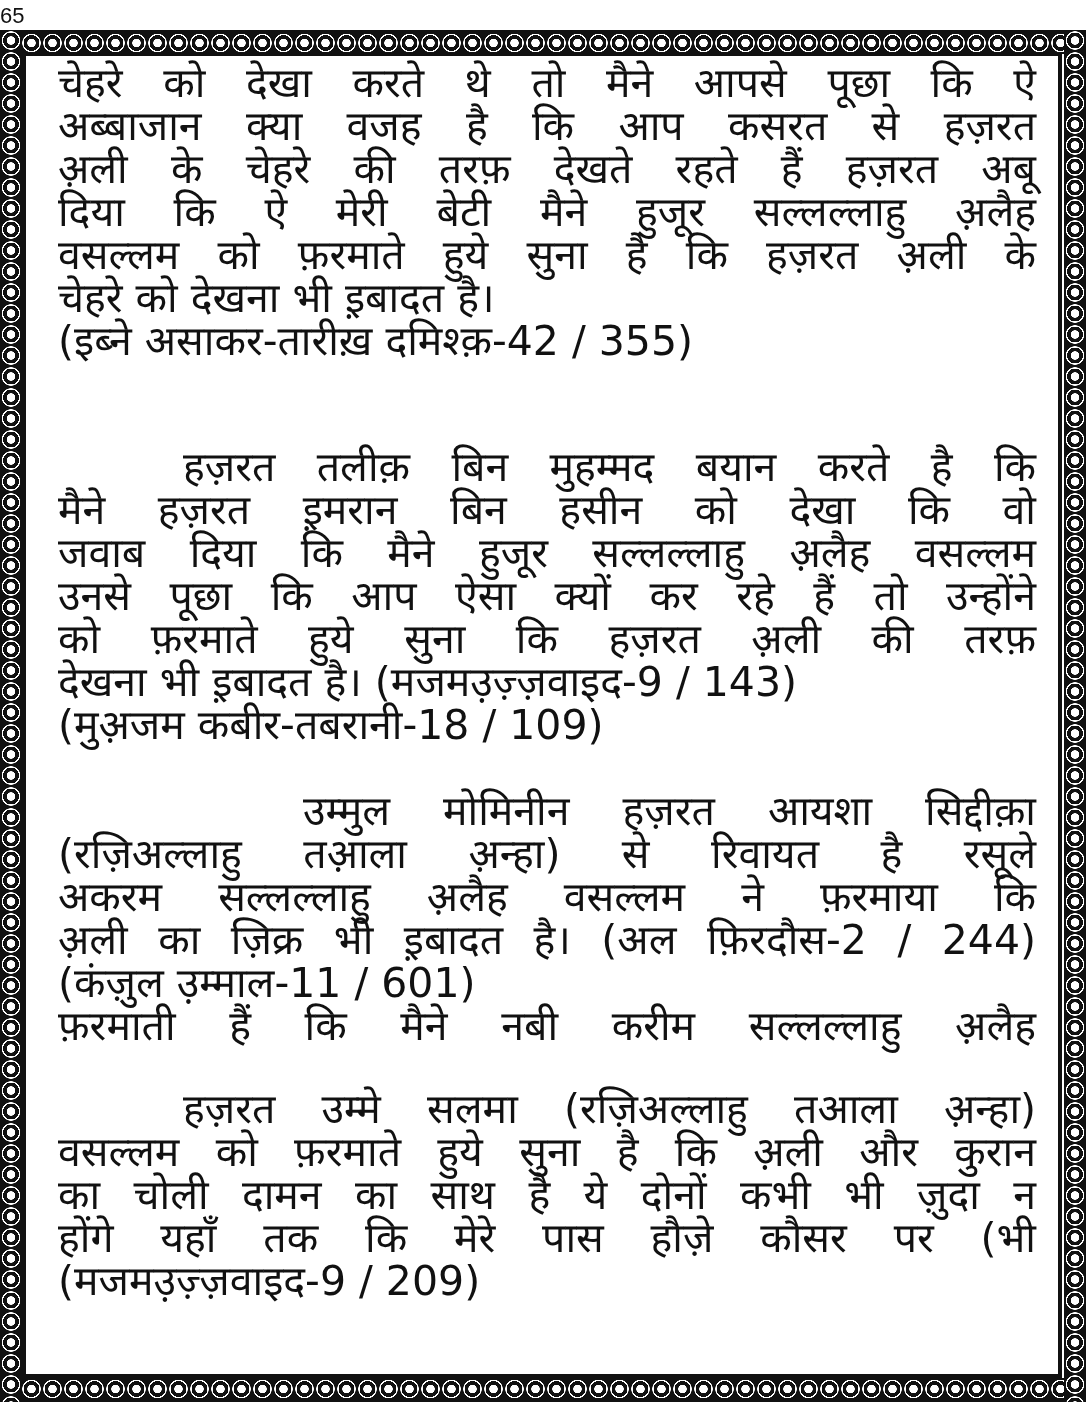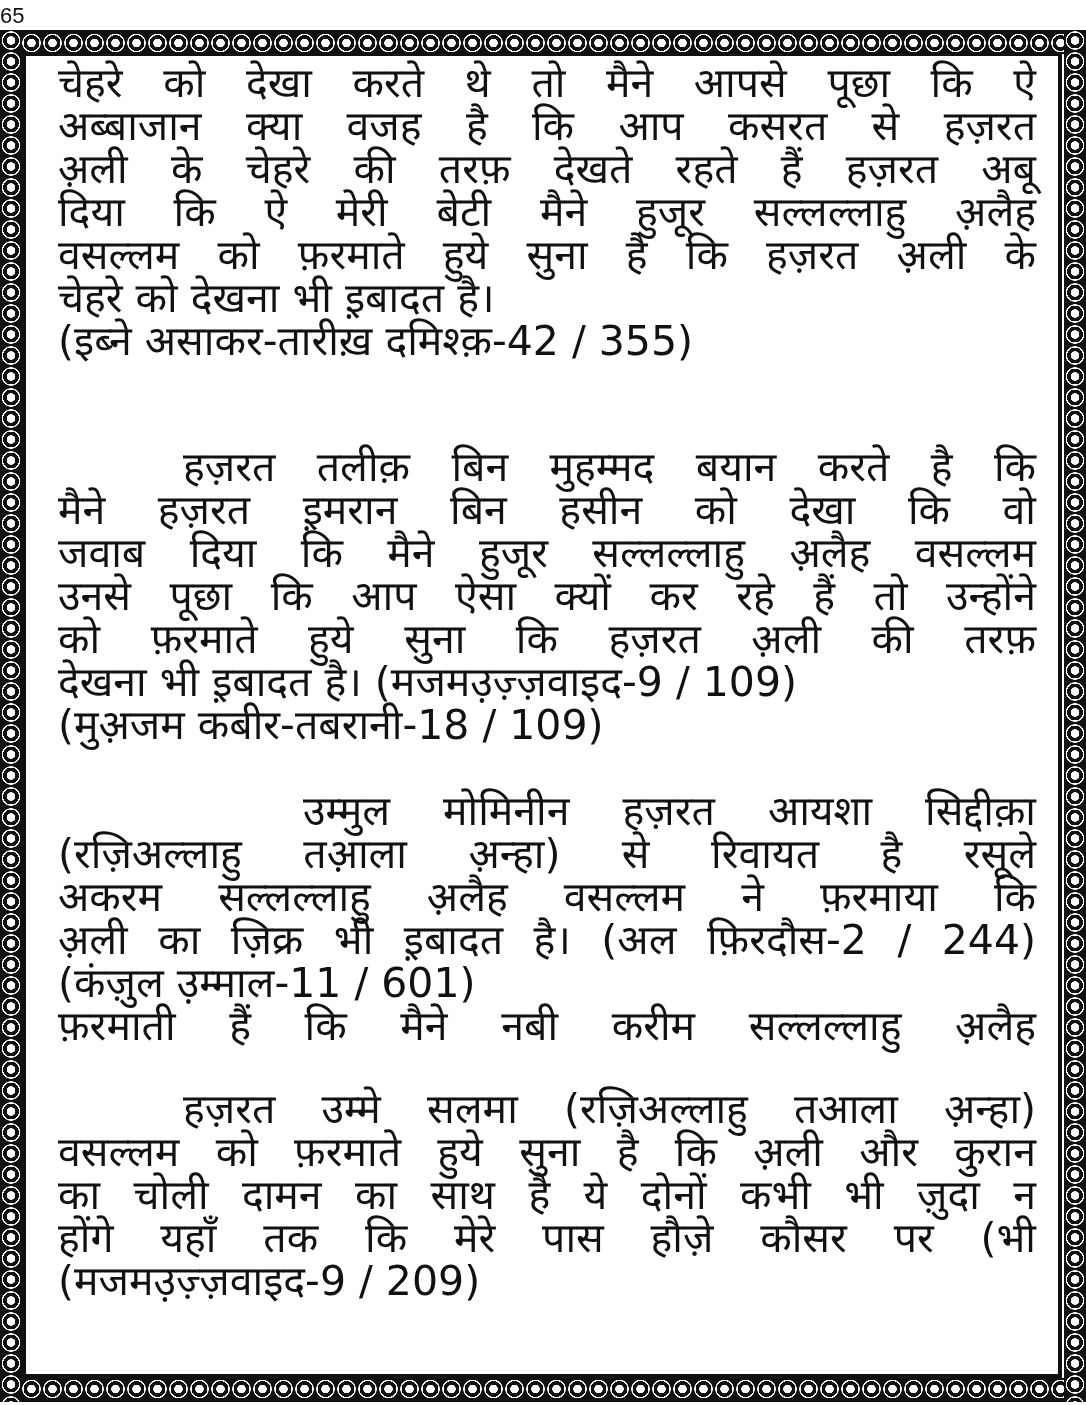--- a/index.html
+++ b/index.html
@@ -56,21 +56,21 @@
     <div class="line last">(इब्ने असाकर-तारीख़ दमिश्क़-42 / 355)</div>
   </div>
   <div class="gap"></div>
 
   <div>
     <div class="line indent">हज़रत तलीक़ बिन मुहम्मद बयान करते है कि</div>
     <div class="line">मैने हज़रत इ़मरान बिन हसीन को देखा कि वो</div>
     <div class="line">जवाब दिया कि मैने हुजूर सल्लल्लाहु अ़लैह वसल्लम</div>
     <div class="line">उनसे पूछा कि आप ऐसा क्यों कर रहे हैं तो उन्होंने</div>
     <div class="line">को फ़रमाते हुये सुना कि हज़रत अ़ली की तरफ़</div>
-    <div class="line last">देखना भी इ़बादत है। (मजमउ़ज़्ज़वाइद-9 / 109)</div>
+    <div class="line last">देखना भी इ़बादत है। (मजमउ़ज़्ज़वाइद-9 / 143)</div>
     <div class="line last">(मुअ़जम कबीर-तबरानी-18 / 109)</div>
   </div>
   <div class="gap"></div>
 
   <div>
     <div class="line indent-big">उम्मुल मोमिनीन हज़रत आयशा सिद्दीक़ा</div>
     <div class="line">(रज़िअल्लाहु तआ़ला अ़न्हा) से रिवायत है रसूले</div>
     <div class="line">अकरम सल्लल्लाहु अ़लैह वसल्लम ने फ़रमाया कि</div>
     <div class="line">अ़ली का ज़िक्र भी इ़बादत है। (अल फ़िरदौस-2 / 244)</div>
     <div class="line last">(कंज़ुल उ़म्माल-11 / 601)</div>

